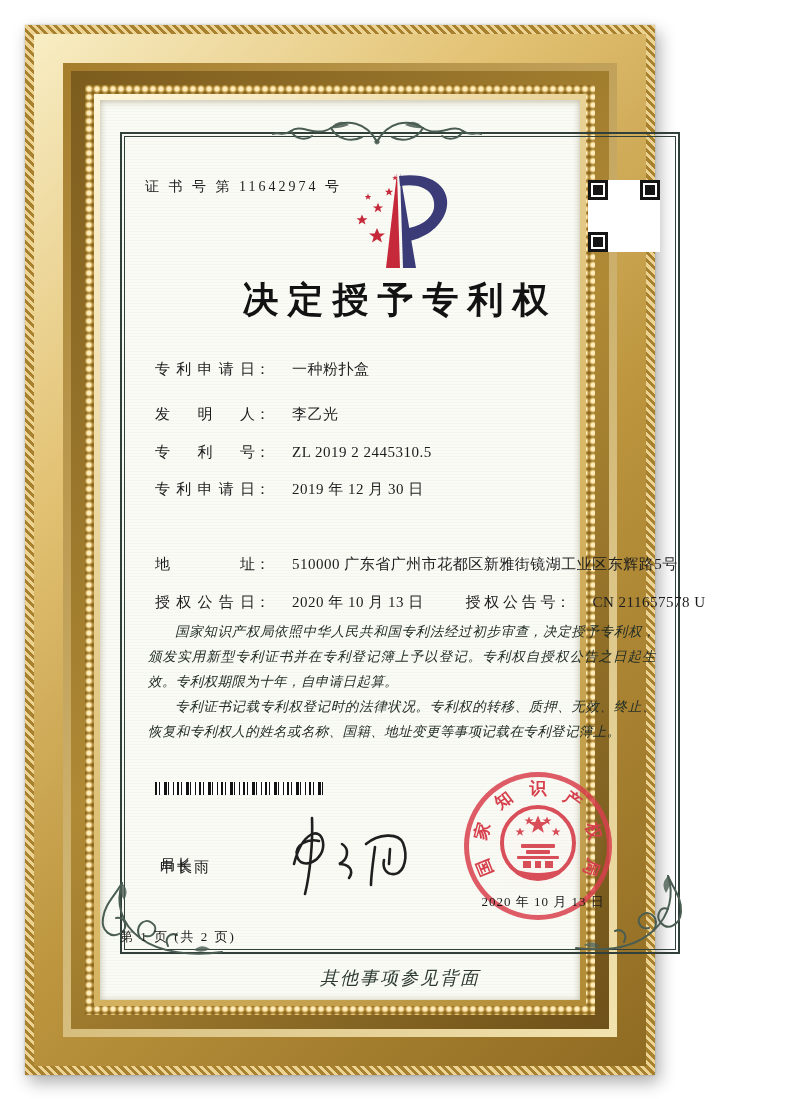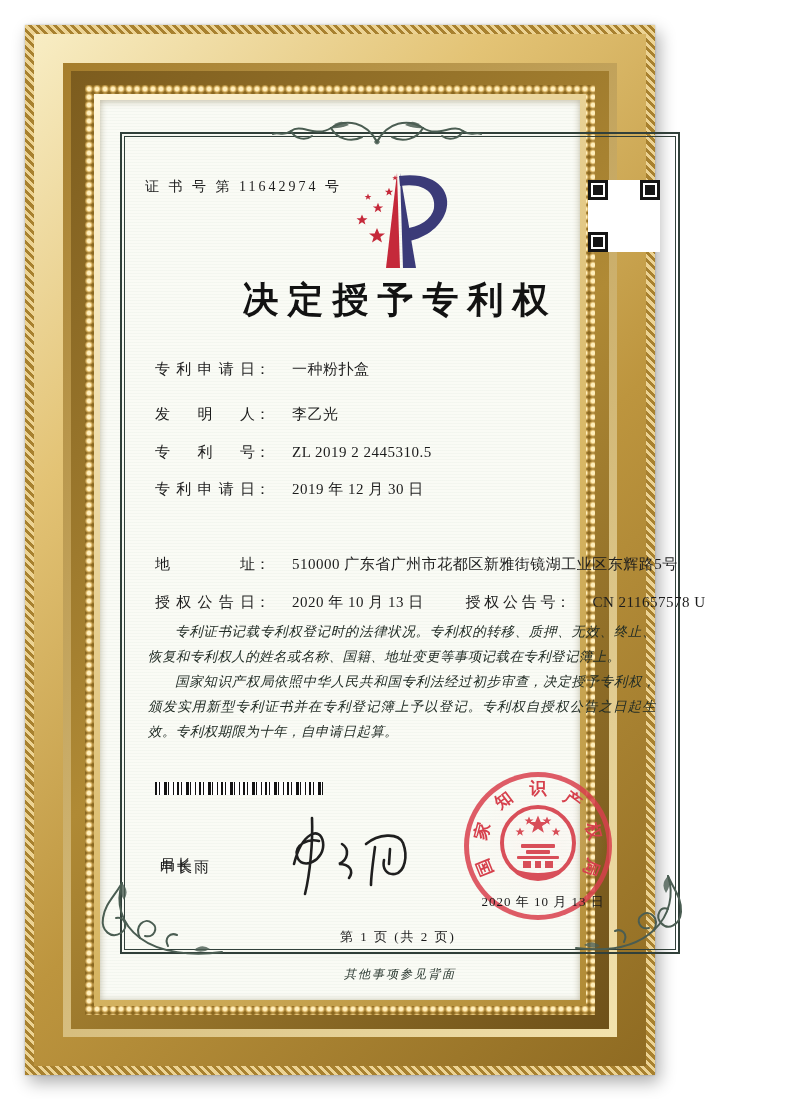--- a/index.html
+++ b/index.html
@@ -69,23 +69,23 @@
 
   .seal { left:364px; top:672px; width:148px; height:148px; border-radius:50%;
           border:5px solid rgba(216,64,76,.85); box-sizing:border-box;
           background:radial-gradient(circle, rgba(255,235,235,.25), transparent 70%); }
   .seal-char { left:50%; top:50%; width:20px; height:20px; margin:-10px 0 0 -10px;
                font-size:17px; font-weight:700; color:#d6404c; text-align:center; line-height:20px; }
   .seal-emblem { left:50%; top:50%; width:78px; height:82px; margin:-44px 0 0 -39px; }
   .seal-date { left:-12px; top:116px; width:172px; text-align:center; font-size:13px;
                color:#1b1b1b; letter-spacing:1px; }
 
-  .page-no   { left:20px; top:828px; width:556px; text-align:center; font-size:13px;
+  .page-no   { left:20px; top:828px; width:556px; font-size:13px;
                letter-spacing:2px; color:#1c1c1c; }
-  .back-note { left:0; top:866px; width:600px; text-align:center; font-size:12px;
+  .back-note { left:0; top:866px; width:600px; text-align:center; font-size:18px;
                font-style:italic; letter-spacing:2px; color:#2c3a32; }
 </style>
 </head>
 <body>
 
 <div id="scene">
   <div class="frame">
     <div class="f1"></div>
     <div class="f2"></div>
     <div class="f3"></div>
@@ -190,22 +190,22 @@
         <span class="flabel">地址</span><span class="colon">：</span><span class="fvalue">510000 广东省广州市花都区新雅街镜湖工业区东辉路5号</span>
       </div>
       <div class="row" style="top:493px">
         <span class="flabel">授权公告日</span><span class="colon">：</span><span class="fvalue">2020 年 10 月 13 日</span>
         <span class="grant-pair">
           <span class="flabel">授权公告号</span><span class="colon">：</span><span class="fvalue">CN 211657578 U</span>
         </span>
       </div>
 
       <div class="body-text">
+        <p>国家知识产权局依照中华人民共和国专利法经过初步审查，决定授予专利权，颁发实用新型专利证书并在专利登记簿上予以登记。专利权自授权公告之日起生效。专利权期限为十年，自申请日起算。</p>
         <p>专利证书记载专利权登记时的法律状况。专利权的转移、质押、无效、终止、恢复和专利权人的姓名或名称、国籍、地址变更等事项记载在专利登记簿上。</p>
-        <p>国家知识产权局依照中华人民共和国专利法经过初步审查，决定授予专利权，颁发实用新型专利证书并在专利登记簿上予以登记。专利权自授权公告之日起生效。专利权期限为十年，自申请日起算。</p>
       </div>
 
       <div class="barcode"></div>
 
       <div class="comm-title">局长</div>
       <div class="comm-name">申长雨</div>
 
       <div class="signature">
         <svg viewBox="0 0 150 92" width="150" height="92">
           <g stroke="#1f1f1f" fill="none" stroke-width="2.6" stroke-linecap="round">

